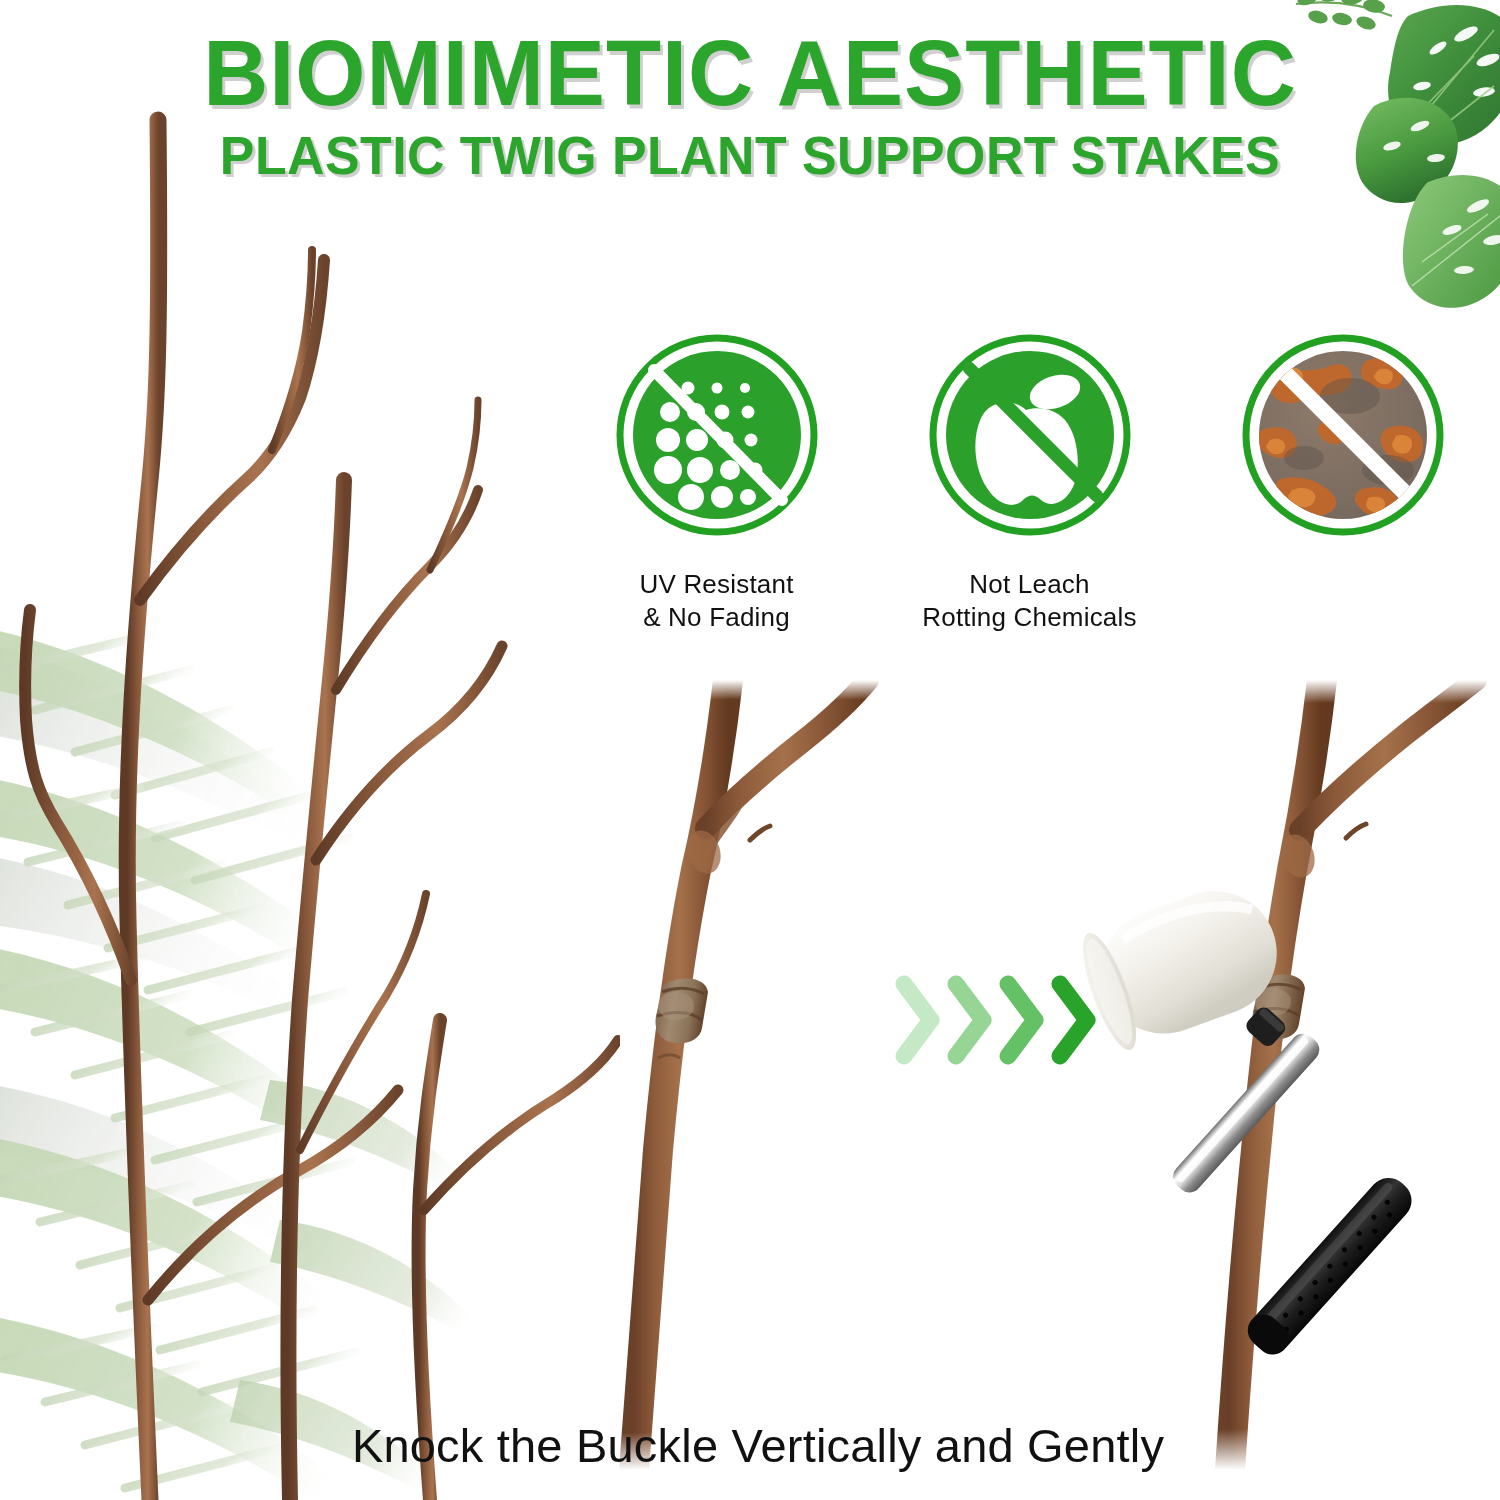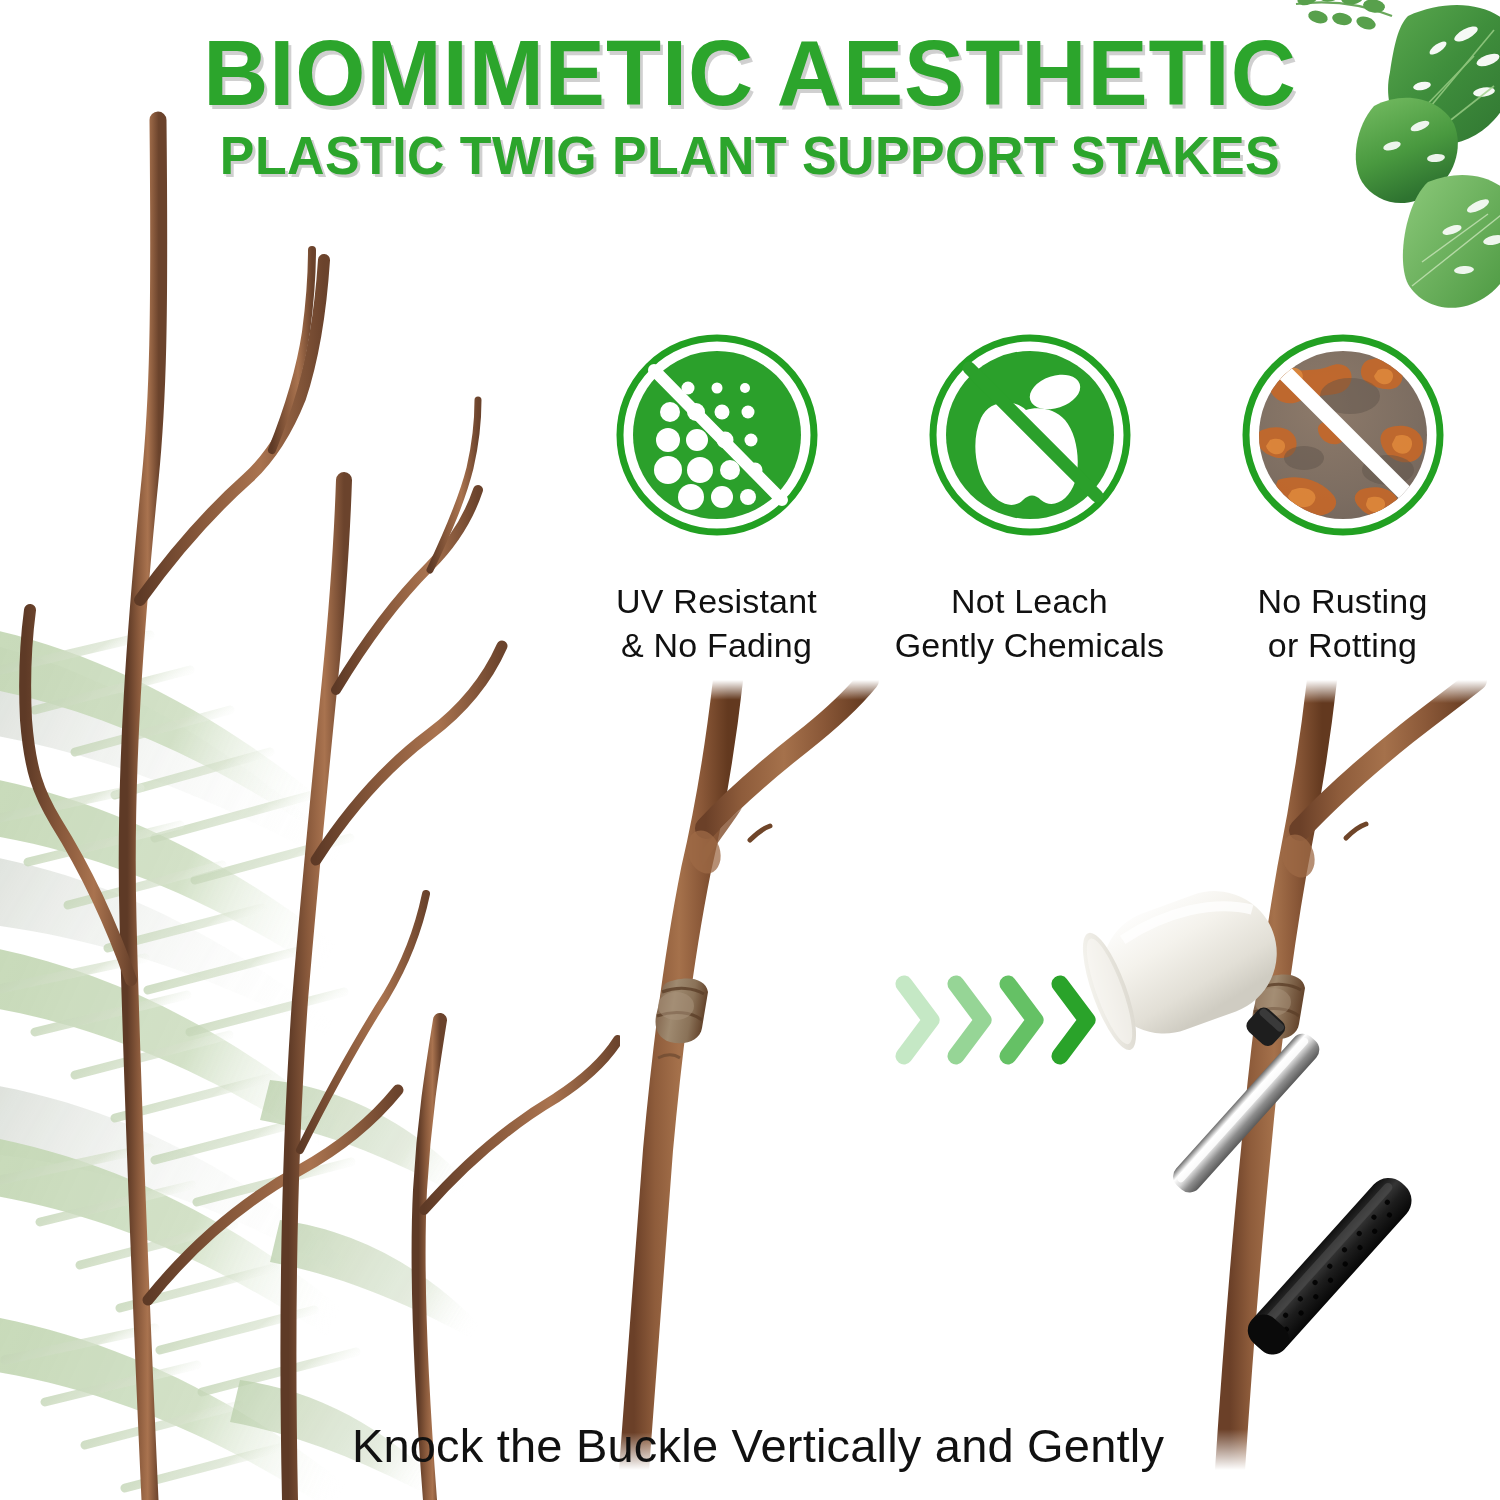--- a/index.html
+++ b/index.html
@@ -102,25 +102,25 @@
     display: flex;
     flex-direction: column;
     align-items: center;
   }
   .badge-icon {
     width: 210px;
     height: 210px;
     position: relative;
   }
   .badge-caption {
-    margin-top: 40px;
+    margin-top: 28px;
     text-align: center;
     color: #111111;
     font-family: "Liberation Sans Narrow", "Liberation Sans", sans-serif;
-    font-size: 34px;
+    font-size: 26px;
     line-height: 1.28;
     letter-spacing: 0.2px;
     white-space: pre-line;
   }
 
   
   .stake-left-demo {
     position: absolute;
     left: 600px;
     top: 680px;
@@ -437,21 +437,21 @@
                    C 156 132 152 104 140 90
                    C 130 78 112 76 101 80 Z" fill="#ffffff"></path>
 
           <ellipse cx="130" cy="62" rx="26" ry="16" transform="rotate(-18 130 62)" fill="#ffffff"></ellipse>
 
           <line x1="44" y1="38" x2="172" y2="166" stroke="#2ba02b" stroke-width="13" stroke-linecap="round"></line>
           <line x1="44" y1="38" x2="172" y2="166" stroke="#ffffff" stroke-width="6" stroke-linecap="round" opacity="0"></line>
         </svg>
       </div>
       <div class="badge-caption">Not Leach
-Gently Chemicals</div>
+Rotting Chemicals</div>
     </div>
 
     <div class="badge-cell">
       <div class="badge-icon">
         <svg viewBox="0 0 210 210" width="210" height="210" xmlns="http://www.w3.org/2000/svg">
           <defs>
             <clipPath id="rustClip">
                 <circle cx="105" cy="105" r="84"></circle>
               </clipPath>
             <radialGradient id="rustBase" cx="0.4" cy="0.35" r="0.85">
@@ -483,22 +483,20 @@
             <g fill="#5d5249" opacity="0.45">
               <ellipse cx="112" cy="66" rx="30" ry="18"></ellipse>
               <ellipse cx="150" cy="140" rx="26" ry="15"></ellipse>
               <ellipse cx="66" cy="128" rx="20" ry="12"></ellipse>
             </g>
 
             <line x1="38" y1="34" x2="176" y2="172" stroke="#ffffff" stroke-width="16" stroke-linecap="round"></line>
           </g>
         </svg>
       </div>
-      <div class="badge-caption">No Rusting
-or Rotting</div>
     </div>
   </div>
 
   <div class="stake-left-demo">
     <svg viewBox="0 0 300 790" width="300" height="790" xmlns="http://www.w3.org/2000/svg">
       <defs>
         <linearGradient id="stakeBody" x1="0" y1="0" x2="1" y2="0">
           <stop offset="0%" stop-color="#6b4028"></stop>
           <stop offset="22%" stop-color="#8e5c3b"></stop>
           <stop offset="48%" stop-color="#a5714b"></stop>

